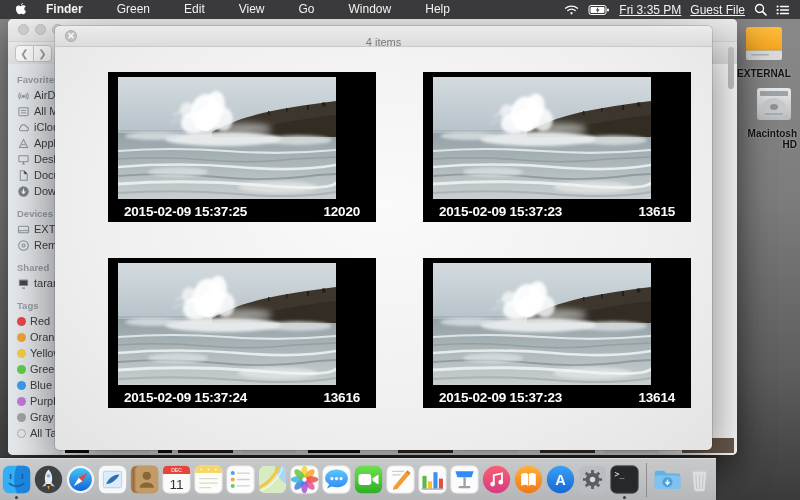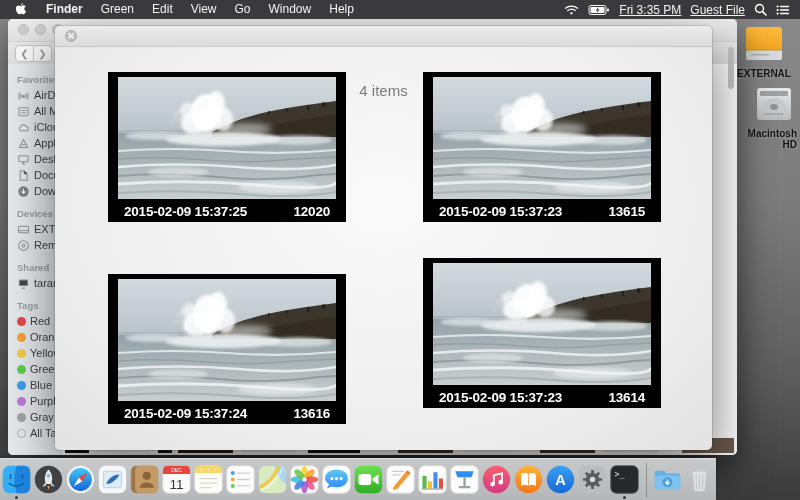--- a/index.html
+++ b/index.html
@@ -2,21 +2,21 @@
 <html><head>
 <meta charset="utf-8">
 <style>
   html,body{margin:0;padding:0;}
   body{width:800px;height:500px;overflow:hidden;font-family:"Liberation Sans",sans-serif;
        -webkit-font-smoothing:antialiased;position:relative;
        background:linear-gradient(#8a8a8a 0%,#7c7c7c 40%,#5d5d5d 75%,#3b3b3b 100%);}
   
   #menubar{position:absolute;left:0;top:0;width:800px;height:19px;background:#3a3a3c;
            display:flex;align-items:center;color:#f3f3f3;font-size:12px;z-index:60;}
-  #menus{display:flex;align-items:flex-start;gap:0;}
+  #menus{display:flex;align-items:flex-start;gap:16px;}
   .menu-item{padding:0 9px;line-height:19px;white-space:nowrap;}
   .menu-item.app{font-weight:bold;}
   #apple-menu{padding:0 10px 0 14px;display:flex;align-items:center;}
   #status{margin-left:auto;display:flex;align-items:center;gap:9px;padding-right:10px;}
   #status .txt{white-space:nowrap;text-decoration:underline;}
   #status svg{display:block;}
   
   .desk-icon{position:absolute;width:66px;text-align:center;z-index:5;cursor:default;}
   .desk-icon .lbl{margin-top:2px;font-size:10px;font-weight:bold;color:#141414;
                   text-shadow:0 0 3px rgba(255,255,255,.35);}
@@ -50,22 +50,22 @@
   
   #ql-win{position:absolute;left:55px;top:26px;width:657px;height:424px;border-radius:5px;
           background:radial-gradient(ellipse at 50% 42%,#fafafa 0%,#efefef 62%,#e3e3e3 100%);
           box-shadow:0 20px 55px rgba(0,0,0,.55),0 0 0 1px rgba(0,0,0,.12);z-index:20;overflow:hidden;}
   #ql-titlebar{position:absolute;left:0;top:0;right:0;height:20px;
                background:linear-gradient(#ececec,#dcdcdc);border-bottom:1px solid #c9c9c9;}
   #ql-close{position:absolute;left:10px;top:4px;width:12px;height:12px;border-radius:50%;
             background:#c2c2c2;border:1px solid #ababab;box-sizing:border-box;color:#fdfdfd;
             font-size:9px;line-height:10px;text-align:center;font-weight:bold;}
   #ql-title{position:absolute;left:0;right:0;top:0;height:32px;display:flex;align-items:center;
-            justify-content:center;font-size:15px;color:#7a7a7a;margin-top:48px;}
-  .photo-card{position:absolute;width:238px;height:150px;background:#000;}
+            justify-content:center;font-size:11px;color:#7a7a7a;}
+  .photo-card{position:absolute;width:268px;height:150px;background:#000;}
   .photo-img{position:absolute;left:10px;top:5px;width:218px;height:122px;}
   .photo-cap{position:absolute;left:16px;right:16px;bottom:3px;display:flex;
              justify-content:space-between;color:#fff;font-size:13.5px;font-weight:bold;
              letter-spacing:-0.2px;}
   
   #dock{position:absolute;left:0;bottom:0;width:716px;height:41px;
         background:linear-gradient(rgba(236,238,240,.82),rgba(208,211,214,.82));
         border-top:1px solid rgba(255,255,255,.55);box-shadow:0 -1px 4px rgba(0,0,0,.25);
         display:flex;align-items:center;justify-content:center;z-index:70;}
   .dock-item{width:33px;height:41px;position:relative;display:flex;align-items:center;
@@ -437,21 +437,21 @@
     <path d="M0 116 Q60 112 120 117 T218 115" stroke="#99a3a7" stroke-width="2" opacity=".6"></path>
   </g>
   <ellipse cx="60" cy="95" rx="30" ry="5" fill="#f2f4f4" opacity=".5" filter="url(#bl2)"></ellipse>
   <ellipse cx="160" cy="110" rx="40" ry="6" fill="#f4f6f6" opacity=".5" filter="url(#bl2)"></ellipse>
   </svg>
         <div class="photo-cap">
        <span>2015-02-09 15:37:23</span>
        <span>13615</span>
      </div>
       </div>
-      <div class="photo-card" style="left: 53px; top: 248px;">
+      <div class="photo-card" style="left: 53px; top: 232px;">
         <svg class="photo-img" viewBox="0 0 218 122" preserveAspectRatio="none">
   <rect width="218" height="64" fill="url(#skyg)"></rect>
   <rect y="56" width="218" height="66" fill="url(#seag)"></rect>
   <rect y="53" width="218" height="2.5" fill="#a4afb5" opacity=".8"></rect>
   <path d="M218 24 C186 28 152 33 130 40 C116 44 104 50 94 55 L94 60 L218 60 Z" fill="#3c362c"></path>
   <path d="M218 38 C184 42 150 48 122 55 L122 60 L218 60 Z" fill="#2f2a22" opacity=".8"></path>
   <g fill="#23201a">
             <rect x="150" y="34" width="1.5" height="4"></rect>
             <rect x="168" y="31" width="1.5" height="4"></rect>
             <rect x="189" y="28" width="2" height="5"></rect>

